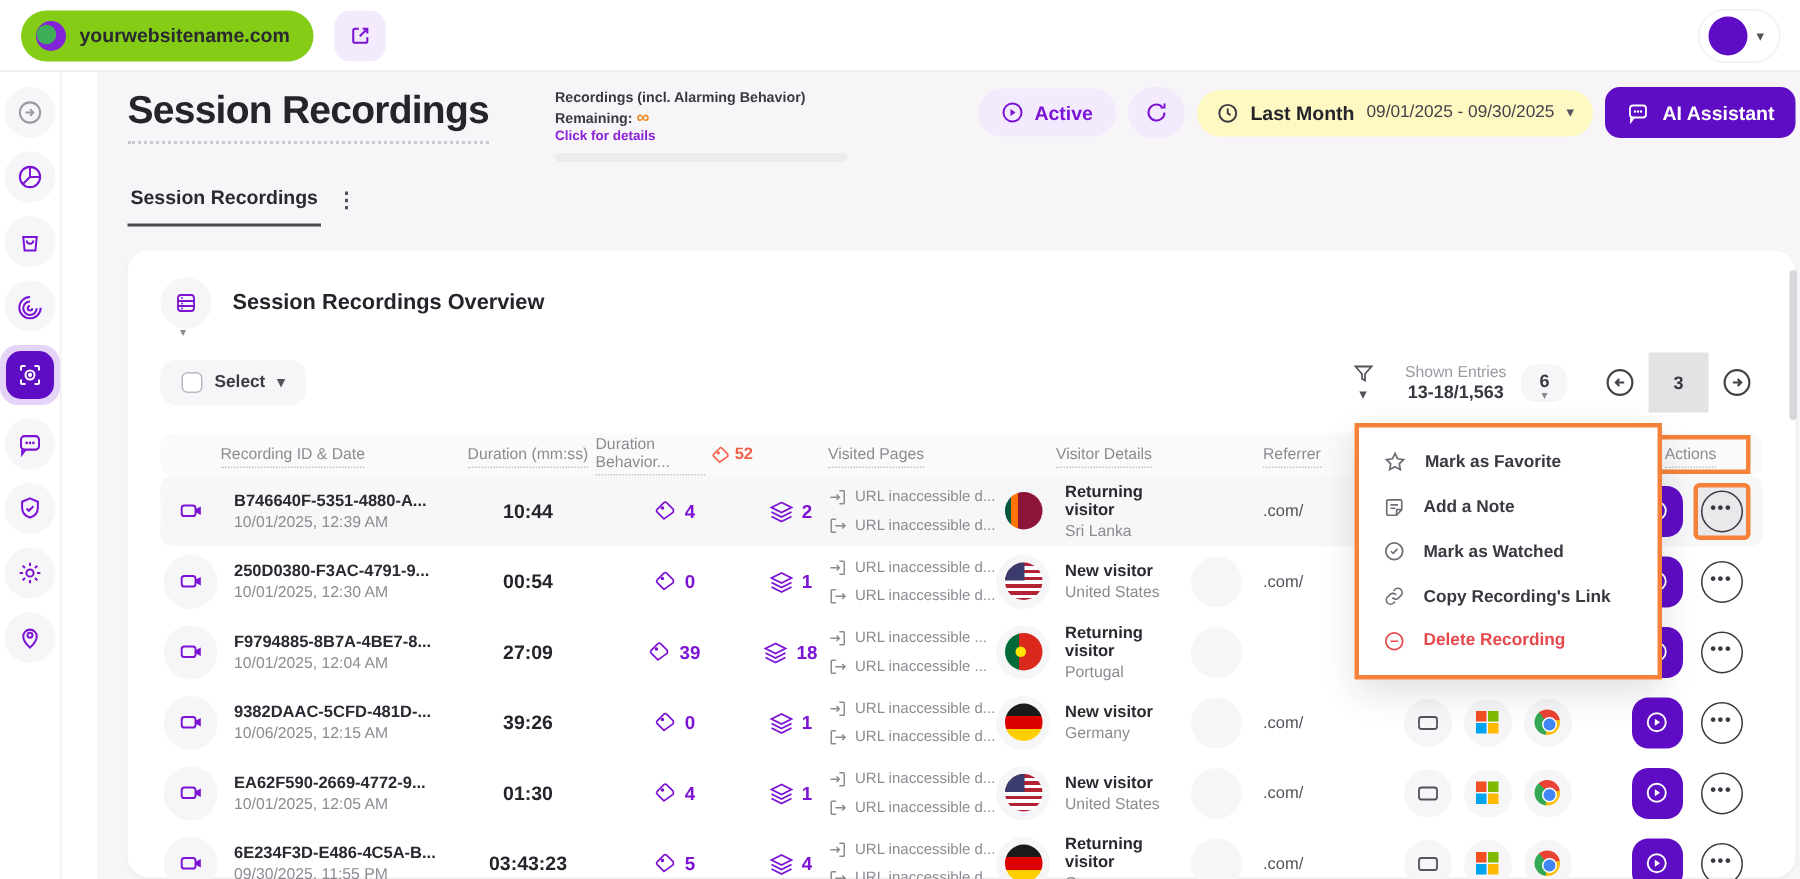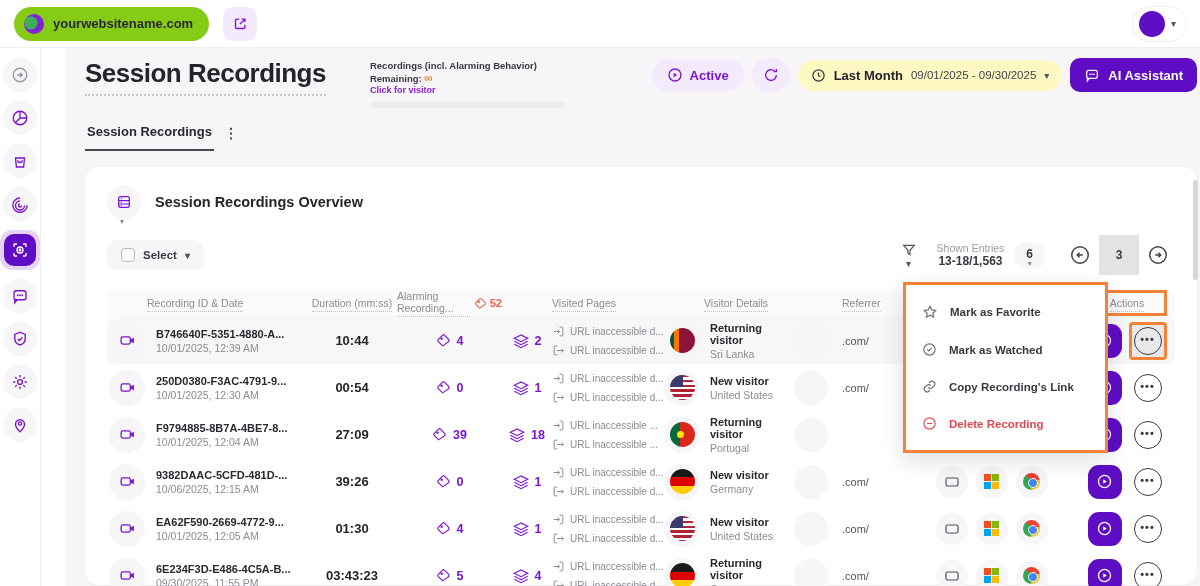--- a/index.html
+++ b/index.html
@@ -206,21 +206,21 @@
         </svg>
     </div>
   </div>
 
   <div class="content">
 
     <div class="page-head">
       <h1 class="page-title">Session Recordings</h1>
       <div class="quota">
         <div class="quota-label"><span>Recordings (incl. Alarming Behavior) Remaining:</span> <span class="inf">∞</span></div>
-        <div class="quota-link">Click for visitor</div>
+        <div class="quota-link">Click for details</div>
         <div class="quota-bar"></div>
       </div>
       <div class="head-controls">
         <button class="pill-btn">
           <svg width="16" height="16" viewBox="0 0 24 24" fill="none" stroke="currentColor" stroke-width="2">
               <circle cx="12" cy="12" r="9"></circle>
               <path d="M10 8.5l5 3.5-5 3.5z" fill="currentColor" stroke="none"></path>
             </svg>
           <span>Active</span>
         </button>
@@ -304,21 +304,21 @@
             </div>
           </div>
         </div>
       </div>
 
       <div class="grid thead">
         <div class="th" style="padding-left:40px;"><span class="u">Recording ID &amp; Date</span></div>
         <div class="th center"><span class="u">Duration (mm:ss)</span></div>
         <div class="th">
             <span class="alarm-head">
-              <span class="u">Alarming Recording...</span>
+              <span class="u">Duration Behavior...</span>
               <span class="alarm-count">
                 <svg width="13" height="13" viewBox="0 0 24 24" fill="none" stroke="currentColor" stroke-width="2">
                   <path d="M3.4 13.4l7.2 7.2a2 2 0 0 0 2.8 0l7.2-7.2a2 2 0 0 0 0-2.8L13.4 3.4 3.4 10.6z" transform="rotate(180 12 12)"></path>
                   <circle cx="9" cy="9" r="1" fill="currentColor"></circle>
                 </svg>
                 <span>52</span>
               </span>
             </span>
           </div>
         <div class="th"></div>
@@ -873,20 +873,29 @@
     <span class="mic">
         <svg width="16" height="16" viewBox="0 0 24 24" fill="none" stroke="currentColor" stroke-width="1.8">
           <path d="M12 3.5l2.6 5.3 5.9.9-4.2 4.1 1 5.8-5.3-2.8-5.3 2.8 1-5.8L3.5 9.7l5.9-.9z"></path>
         </svg>
       </span>
     <span>Mark as Favorite</span>
   </div>
   <div class="mi">
     <span class="mic">
         <svg width="15" height="15" viewBox="0 0 24 24" fill="none" stroke="currentColor" stroke-width="1.8">
+          <path d="M4 5a1.5 1.5 0 0 1 1.5-1.5h13A1.5 1.5 0 0 1 20 5v9l-5.5 6h-9A1.5 1.5 0 0 1 4 18.5z"></path>
+          <path d="M14.5 20v-6H20M8 9h8M8 12.5h5"></path>
+        </svg>
+      </span>
+    <span>Add a Note</span>
+  </div>
+  <div class="mi">
+    <span class="mic">
+        <svg width="15" height="15" viewBox="0 0 24 24" fill="none" stroke="currentColor" stroke-width="1.8">
           <circle cx="12" cy="12" r="9"></circle>
           <path d="M8.5 12l2.3 2.3L15.5 9.5"></path>
         </svg>
       </span>
     <span>Mark as Watched</span>
   </div>
   <div class="mi">
     <span class="mic">
         <svg width="15" height="15" viewBox="0 0 24 24" fill="none" stroke="currentColor" stroke-width="1.8">
           <path d="M10 13.5a4.5 4.5 0 0 0 6.4.4l2.7-2.7a4.5 4.5 0 0 0-6.4-6.4l-1.5 1.5"></path>

